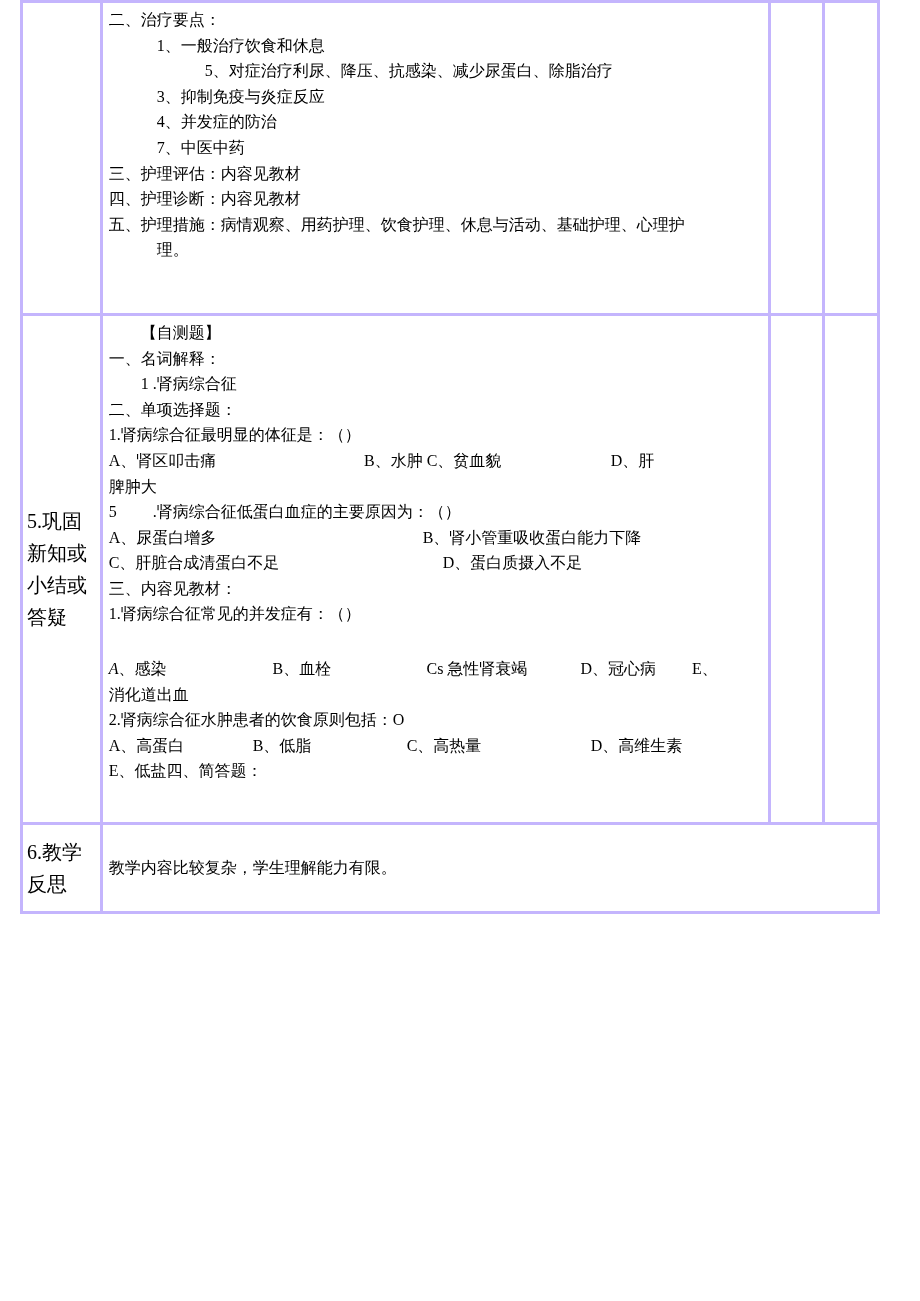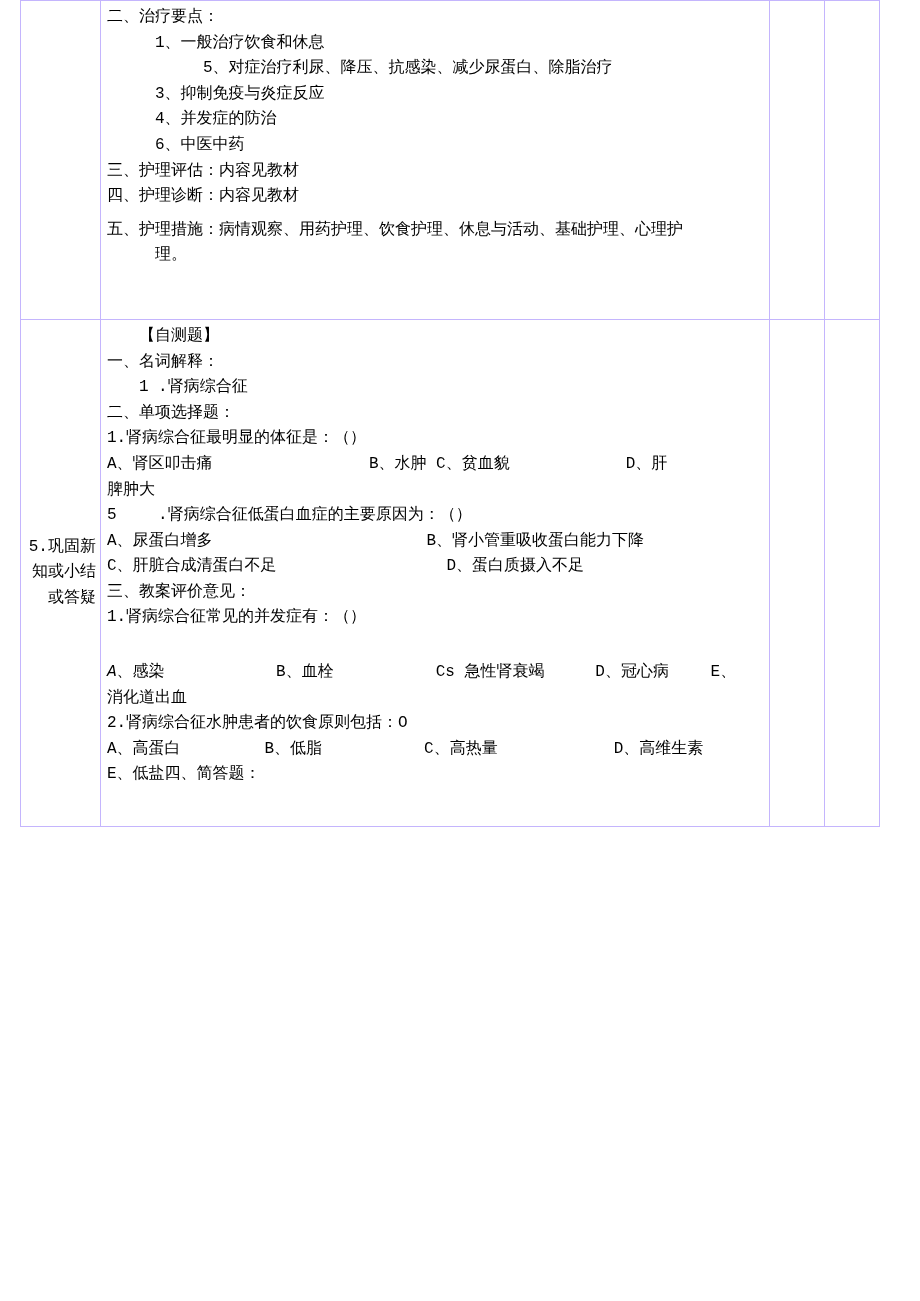--- a/index.html
+++ b/index.html
@@ -19,30 +19,29 @@
       width: 920px;
       margin: 0 auto;
       background: #fff;
     }
     table {
       border-collapse: collapse;
       width: 860px;
       margin: 0 20px;
     }
     td {
-      border: 1px solid #c4b5fd;
+      border: 3px solid #c4b5fd;
       vertical-align: top;
       padding: 2px 4px;
-      font-family: Liberation Mono, monospace;
     }
     .col-label {
       width: 80px;
-      text-align: right;
+      text-align: left;
       vertical-align: middle;
-      font-size: 16px;
+      font-size: 20px;
     }
     .col-main {
       width: 670px;
       padding: 4px 6px;
     }
     .col-narrow1 {
       width: 55px;
     }
     .col-narrow2 {
       width: 55px;
@@ -77,24 +76,24 @@
   <table>
     <tbody>
         <tr class="content-row1">
       <td class="col-label"></td>
       <td class="col-main">
         <div>二、治疗要点：</div>
         <div class="indent-1">1、一般治疗饮食和休息</div>
         <div class="indent-2">5、对症治疗利尿、降压、抗感染、减少尿蛋白、除脂治疗</div>
         <div class="indent-1">3、抑制免疫与炎症反应</div>
         <div class="indent-1">4、并发症的防治</div>
-        <div class="indent-1">6、中医中药</div>
+        <div class="indent-1">7、中医中药</div>
         <div>三、护理评估：内容见教材</div>
         <div>四、护理诊断：内容见教材</div>
-        <div style="padding-left:0; text-indent:0;margin-top:8px;">
+        <div style="padding-left:0; text-indent:0;">
           <span>五、护理措施：病情观察、用药护理、饮食护理、休息与活动、基础护理、心理护</span><br>
           <span style="padding-left:3em;">理。</span>
         </div>
       </td>
       <td class="col-narrow1"></td>
       <td class="col-narrow2"></td>
     </tr>
 
     <tr class="content-row2">
       <td class="col-label">
@@ -115,39 +114,47 @@
         <div>脾肿大</div>
         <div>5　　  .肾病综合征低蛋白血症的主要原因为：（）</div>
         <div>
           <span style="display:inline-block;width:310px;">A、尿蛋白增多</span>
           <span>B、肾小管重吸收蛋白能力下降</span>
         </div>
         <div>
           <span style="display:inline-block;width:330px;">C、肝脏合成清蛋白不足</span>
           <span>D、蛋白质摄入不足</span>
         </div>
-        <div>三、教案评价意见：</div>
+        <div>三、内容见教材：</div>
         <div>1.肾病综合征常见的并发症有：（）</div>
         <div>
           <span class="italic">A</span><span style="display:inline-block;width:150px;">、感染</span>
           <span style="display:inline-block;width:150px;">B、血栓</span>
           <span style="display:inline-block;width:150px;margin-top:29px;">Cs 急性肾衰竭</span>
           <span>D、冠心病</span>
           <span style="padding-left:2em;">E、</span>
         </div>
         <div>消化道出血</div>
         <div>2.肾病综合征水肿患者的饮食原则包括：O</div>
         <div>
           <span style="display:inline-block;width:140px;">A、高蛋白</span>
-          <span style="display:inline-block;width:150px;margin-left:8px;">B、低脂</span>
+          <span style="display:inline-block;width:150px;">B、低脂</span>
           <span style="display:inline-block;width:180px;">C、高热量</span>
           <span>D、高维生素</span>
         </div>
         <div>E、低盐四、简答题：</div>
       </td>
       <td class="col-narrow1"></td>
       <td class="col-narrow2"></td>
     </tr>
 
+    <tr class="content-row3">
+      <td class="col-label">
+        <span>6.教学反思</span>
+      </td>
+      <td class="col-main" colspan="3">
+        <span>教学内容比较复杂，学生理解能力有限。</span>
+      </td>
+    </tr>
 
   </tbody>
     </table>
 </div>
 
 </body></html>

